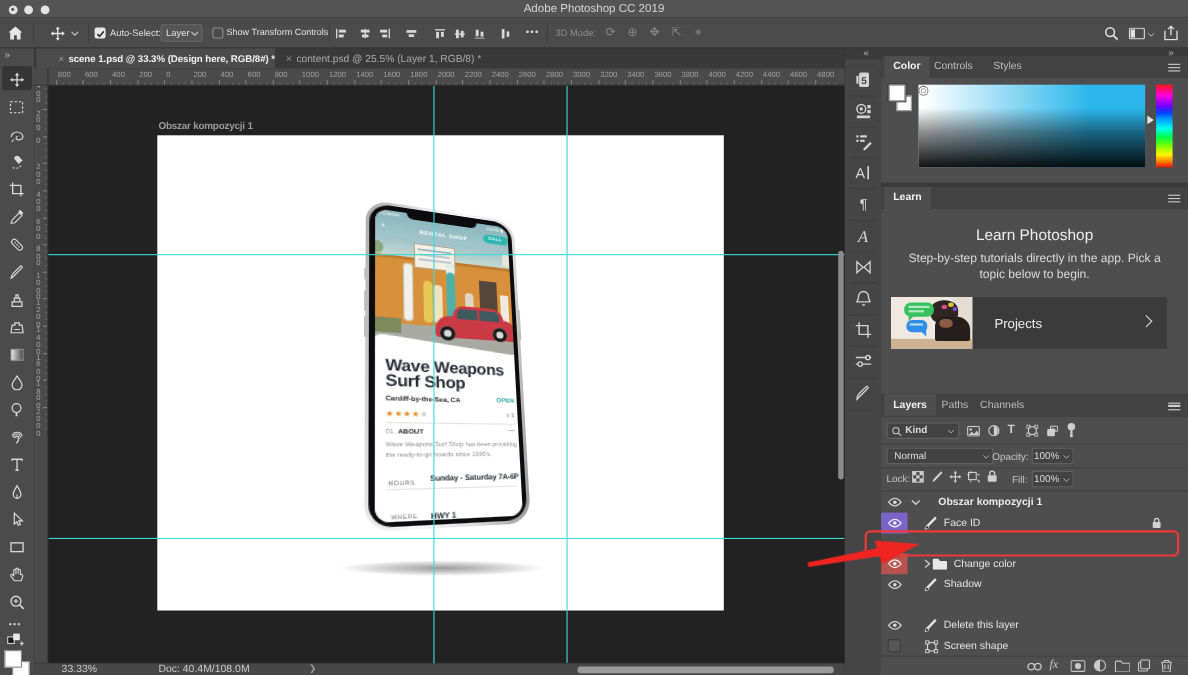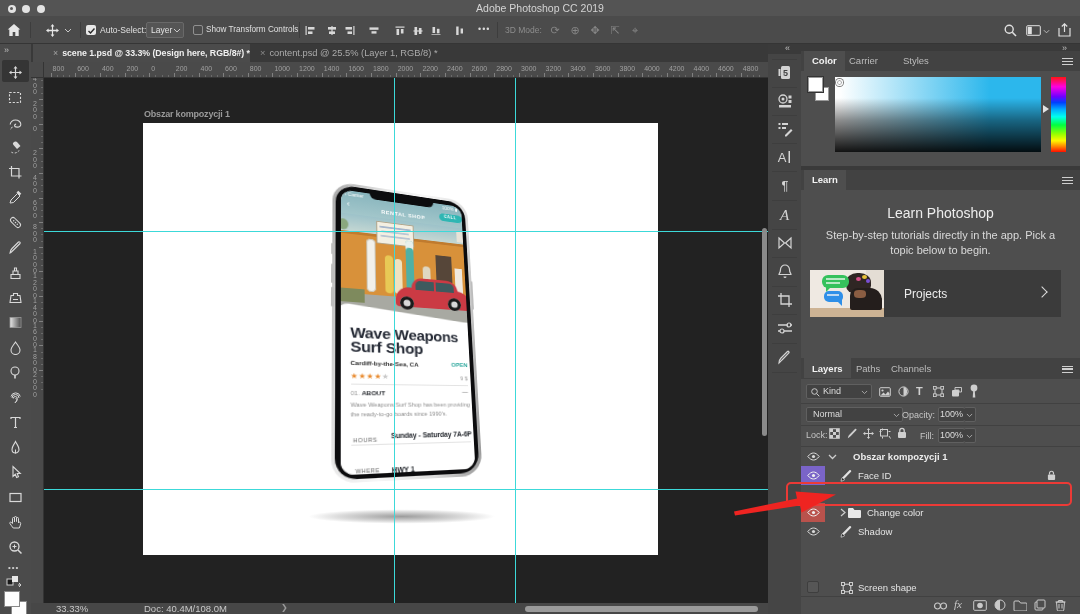--- a/index.html
+++ b/index.html
@@ -683,21 +683,21 @@
 <div class="abs" style="left:772px;top:200px;width:25px;height:1px;background:#3e3e3e;"></div>
 <div class="abs" style="left:772px;top:229px;width:25px;height:1px;background:#3e3e3e;"></div>
 <div class="abs" style="left:772px;top:257px;width:25px;height:1px;background:#3e3e3e;"></div>
 <div class="abs" style="left:772px;top:286px;width:25px;height:1px;background:#3e3e3e;"></div>
 <div class="abs" style="left:772px;top:314px;width:25px;height:1px;background:#3e3e3e;"></div>
 <div class="abs" style="left:772px;top:343px;width:25px;height:1px;background:#3e3e3e;"></div>
 <div class="abs" style="left:772px;top:372px;width:25px;height:1px;background:#3e3e3e;"></div>
 <div class="panel" style="left:801px;top:51px;width:279px;height:115px;">
 <div style="position:absolute;left:0;top:0;right:0;height:20px;background:#424242;"></div>
 <div class="ptab act" style="left:3px;">Color</div>
-      <div class="ptab" style="left:40px;">Carrier</div>
+      <div class="ptab" style="left:40px;">Controls</div>
       <div class="ptab" style="left:94px;">Styles</div>
 <div class="burger"></div>
 <div style="position:absolute;left:14px;top:36px;width:14px;height:14px;background:#fff;border:1px solid #999;"></div>
 <div style="position:absolute;left:7px;top:26px;width:15px;height:15px;background:#fff;border:1px solid #999;z-index:2;box-shadow:0 0 0 1px #333;"></div>
 <div style="position:absolute;left:34px;top:26px;width:206px;height:75px;background:linear-gradient(to bottom,rgba(0,0,0,0) 28%,rgba(0,0,0,.45) 58%,rgba(0,0,0,.93) 100%),linear-gradient(to right,#ffffff 2%,#2cb7ec 75%);"></div>
 <div style="position:absolute;left:35px;top:28px;width:7px;height:7px;border:1.5px solid #fff;border-radius:50%;box-shadow:0 0 0 1px rgba(90,90,90,.8), inset 0 0 0 1px rgba(90,90,90,.5);"></div>
 <div style="position:absolute;left:242px;top:53.5px;width:0;height:0;border-left:6px solid #e2e2e2;border-top:4.5px solid transparent;border-bottom:4.5px solid transparent;"></div>
 <div style="position:absolute;left:250px;top:26px;width:15px;height:75px;background:linear-gradient(to bottom,#ff1414 0%,#ff00e0 13%,#7000ff 26%,#0040ff 34%,#00aaff 43%,#00ffee 53%,#00ff40 64%,#95ff00 76%,#fff600 85%,#ff8000 93%,#ff0f00 100%);"></div>
 </div>
 <div class="panel" style="left:801px;top:170px;width:279px;height:188px;">
@@ -732,21 +732,21 @@
 <div style="position:absolute;left:0;top:0;right:0;height:21px;background:#424242;"></div>
 <div class="ptab act" style="left:3px;line-height:21px;">Layers</div>
       <div class="ptab" style="left:47px;line-height:21px;">Paths</div>
       <div class="ptab" style="left:82px;line-height:21px;">Channels</div>
 <div class="burger" style="top:7.5px;"></div>
 <div class="ibx" style="left:5px;top:26px;width:66px;height:15px;font-size:9px;line-height:13px;">
 <svg style="position:absolute;left:4px;top:3px;" width="9" height="9" viewBox="0 0 9 9">
           <circle cx="3.5" cy="3.5" r="2.8" stroke="#c9c9c9" fill="none"></circle>
           <path d="M5.7 5.7L8.3 8.3" stroke="#c9c9c9"></path>
         </svg>
-<span style="padding-left:16px;">Kind</span></div>
+<span style="padding-left:16px;font-weight:bold;">Kind</span></div>
 <svg class="abs" style="left:60px;top:32px" width="7" height="4.5" viewBox="0 0 8 5">
         <path d="M1 1l3 3 3-3" stroke="#b0b0b0" fill="none"></path>
       </svg>
 <svg class="abs" style="left:78px;top:29px" width="12" height="10" viewBox="0 0 12 10">
         <rect x="0.7" y="0.7" width="10.6" height="8.6" rx="1" stroke="#cfcfcf" fill="none"></rect>
         <circle cx="3.5" cy="3.5" r="1.1" fill="#cfcfcf"></circle>
         <path d="M1.5 8.5l3-3 2 2 2.5-3 1.5 2v2z" fill="#cfcfcf"></path>
       </svg>
 <svg class="abs" style="left:97px;top:28px" width="11" height="11" viewBox="0 0 11 11">
         <circle cx="5.5" cy="5.5" r="4.6" stroke="#cfcfcf" fill="none"></circle>
@@ -854,20 +854,31 @@
         <svg class="abs" style="left:6px;top:5px" width="13" height="9" viewBox="0 0 13 9">
           <path d="M0.8 4.5C2.8 2 4.6 1 6.5 1s3.7 1 5.7 3.5c-2 2.5-3.8 3.5-5.7 3.5S2.8 7 0.8 4.5z" fill="none" stroke="#dadada" stroke-width="1"></path>
           <circle cx="6.5" cy="4.5" r="1.6" fill="#dadada"></circle>
         </svg>
         <svg class="abs" style="left:39px;top:3px" width="13" height="13" viewBox="0 0 13 13">
           <path d="M1 12.2c0.2-1.5 0.6-3 1.8-4.2l6.6-6.8c1-1 2.6 0.6 1.6 1.6L4.5 9.5c-1.2 1.2-2.4 2.2-3.5 2.7z" fill="#e2e2e2"></path>
           <path d="M1 12.2c0.15-1.2 0.5-2.6 1.4-3.7l2.2 2.2c-1 0.8-2.4 1.3-3.6 1.5z" fill="#2b2b2b" stroke="#e2e2e2" stroke-width="0.7"></path>
         </svg>
         <div class="abs" style="left:57px;top:4px;color:#e4e4e4;font-size:9.5px;">Shadow</div>
       </div>
+<div class="lrow" style="top:201px;height:19px;">
+        <svg class="abs" style="left:6px;top:5px" width="13" height="9" viewBox="0 0 13 9">
+          <path d="M0.8 4.5C2.8 2 4.6 1 6.5 1s3.7 1 5.7 3.5c-2 2.5-3.8 3.5-5.7 3.5S2.8 7 0.8 4.5z" fill="none" stroke="#dadada" stroke-width="1"></path>
+          <circle cx="6.5" cy="4.5" r="1.6" fill="#dadada"></circle>
+        </svg>
+        <svg class="abs" style="left:39px;top:3px" width="13" height="13" viewBox="0 0 13 13">
+          <path d="M1 12.2c0.2-1.5 0.6-3 1.8-4.2l6.6-6.8c1-1 2.6 0.6 1.6 1.6L4.5 9.5c-1.2 1.2-2.4 2.2-3.5 2.7z" fill="#e2e2e2"></path>
+          <path d="M1 12.2c0.15-1.2 0.5-2.6 1.4-3.7l2.2 2.2c-1 0.8-2.4 1.3-3.6 1.5z" fill="#2b2b2b" stroke="#e2e2e2" stroke-width="0.7"></path>
+        </svg>
+        <div class="abs" style="left:57px;top:4px;color:#e4e4e4;font-size:9.5px;">Delete this layer</div>
+      </div>
 <div class="lrow" style="top:220px;height:19px;">
         <div class="abs" style="left:6px;top:3px;width:12px;height:12px;border:1px solid #3e3e3e;border-radius:2px;background:#565656;"></div>
         <svg class="abs" style="left:40px;top:4px" width="12" height="12" viewBox="0 0 12 12">
           <rect x="2.2" y="2.2" width="7.6" height="7.6" stroke="#d8d8d8" fill="none"></rect>
           <rect x="0.5" y="0.5" width="3" height="3" fill="#4e4e4e" stroke="#d8d8d8" stroke-width="0.9"></rect>
           <rect x="8.5" y="0.5" width="3" height="3" fill="#4e4e4e" stroke="#d8d8d8" stroke-width="0.9"></rect>
           <rect x="0.5" y="8.5" width="3" height="3" fill="#4e4e4e" stroke="#d8d8d8" stroke-width="0.9"></rect>
           <rect x="8.5" y="8.5" width="3" height="3" fill="#4e4e4e" stroke="#d8d8d8" stroke-width="0.9"></rect>
         </svg>
         <div class="abs" style="left:57px;top:4px;color:#e4e4e4;font-size:9.5px;">Screen shape</div>

